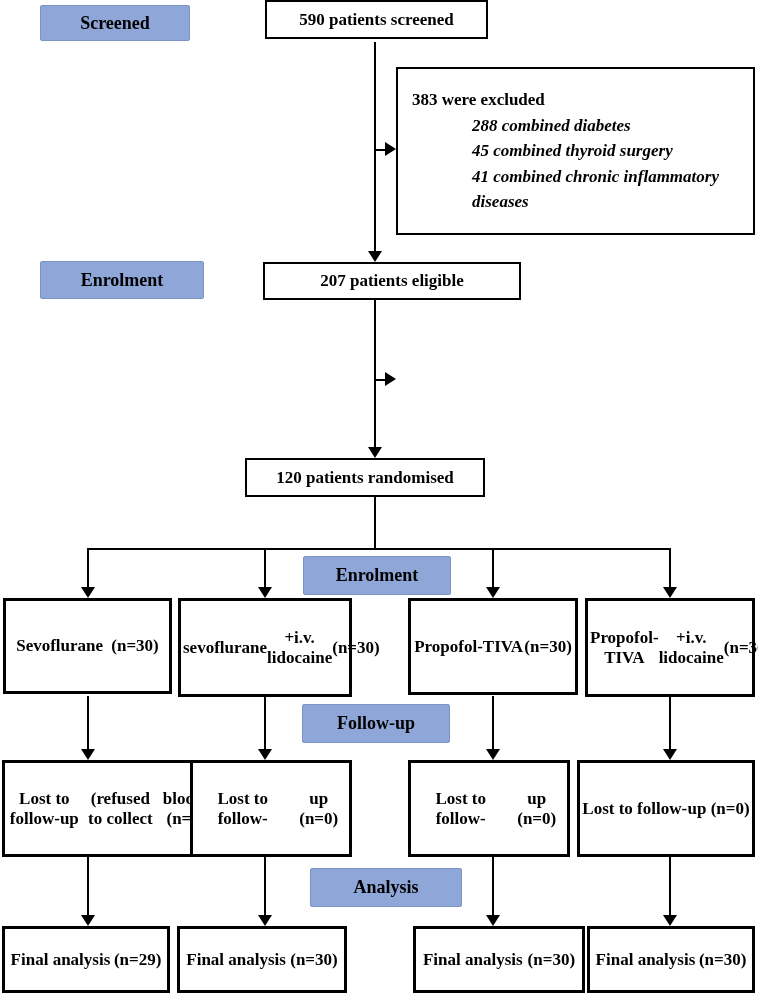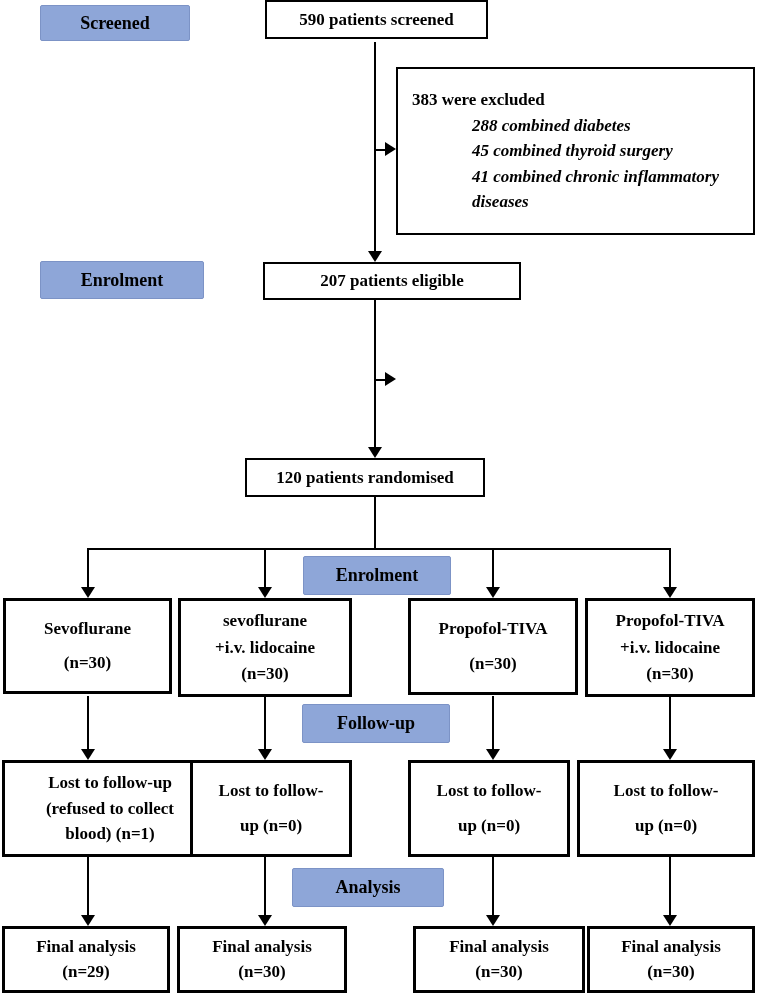--- a/index.html
+++ b/index.html
@@ -14,38 +14,38 @@
     border:1.5px solid var(--stage-label-border,#7C93C6);
     border-radius:2px;display:flex;align-items:center;justify-content:center;
     font-size:18px;box-sizing:border-box;
   }
   .box{
     position:absolute;background:#ffffff;border:2px solid var(--box-border,#000000);
     box-sizing:border-box;font-size:17px;
   }
   .bold3{border-width:3px;}
   .single{display:flex;align-items:center;justify-content:center;text-align:center;}
-  .center-box{display:flex;flex-direction:column;justify-content:space-evenly;align-items:center;text-align:center;padding:4px 2px;}
+  .center-box{display:flex;flex-direction:row;justify-content:space-evenly;align-items:center;text-align:center;padding:4px 2px;}
   .excl{display:flex;flex-direction:column;justify-content:center;padding:0 10px 0 14px;line-height:1.5;}
   .excl .bline{margin-left:60px;font-style:italic;}
   .vl{position:absolute;width:2px;background:var(--line,#000000);}
   .hl{position:absolute;height:2px;background:var(--line,#000000);}
   .arr-d{position:absolute;width:0;height:0;border-left:7px solid transparent;border-right:7px solid transparent;border-top:11px solid var(--line,#000000);}
   .arr-r{position:absolute;width:0;height:0;border-top:7px solid transparent;border-bottom:7px solid transparent;border-left:11px solid var(--line,#000000);}
 </style>
 </head>
 <body>
 
 <div class="canvas">
 
   <div class="stage" style="left:40px;top:5px;width:150px;height:36px">Screened</div>
   <div class="stage" style="left:40px;top:261px;width:164px;height:38px">Enrolment</div>
   <div class="stage" style="left:303px;top:556px;width:148px;height:39px">Enrolment</div>
   <div class="stage" style="left:302px;top:704px;width:148px;height:39px">Follow-up</div>
-  <div class="stage" style="left:292px;top:868px;width:152px;height:39px">Analysis</div>
+  <div class="stage" style="left:310px;top:868px;width:152px;height:39px">Analysis</div>
 
   <div class="box single" style="left:265px;top:0;width:223px;height:39px">590 patients screened</div>
 
   <div class="box excl" style="left:396px;top:67px;width:359px;height:168px">
     <div>383 were excluded</div>
     <div>
         <div class="bline">288 combined diabetes</div>
         <div class="bline">45 combined thyroid surgery</div>
         <div class="bline">41 combined chronic inflammatory diseases</div>
       </div>

